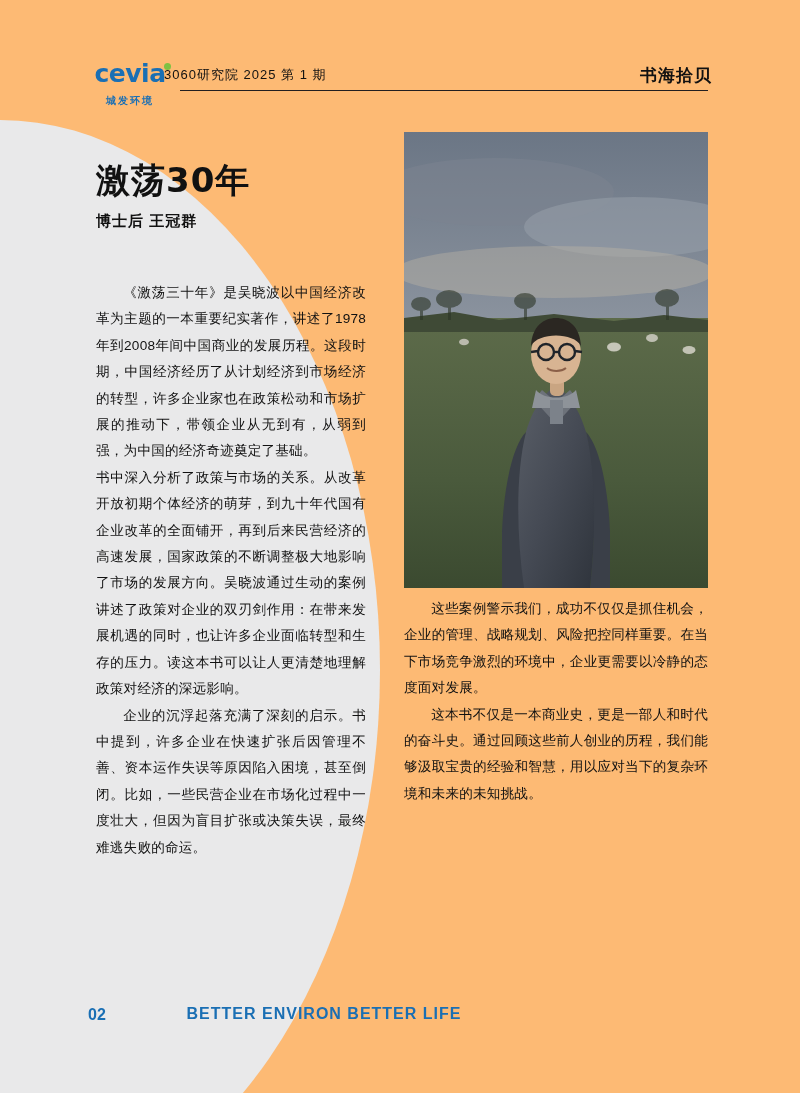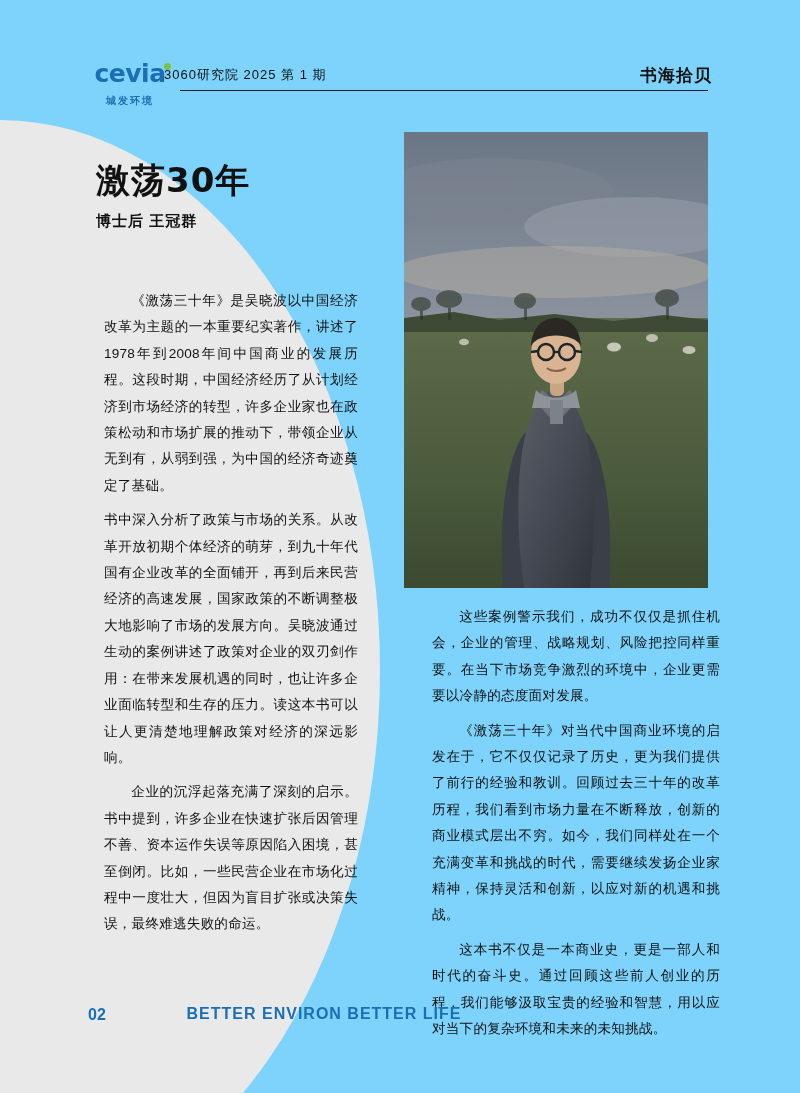--- a/index.html
+++ b/index.html
@@ -13,21 +13,21 @@
     font-family: "Liberation Sans", sans-serif;
     position: relative;
     overflow: hidden;
   }
 
   .page {
     position: absolute;
     inset: 0;
     width: 800px;
     height: 1093px;
-    background: #7dd3fc;
+    background: #fdba74;
     overflow: hidden;
   }
 
   
   .swoosh {
     position: absolute;
     left: -380px;
     top: 120px;
     width: 760px;
     height: 1100px;
@@ -147,31 +147,31 @@
     position: absolute;
     z-index: 5;
     font-size: 13.6px;
     line-height: 26.4px;
     color: #111;
     text-align: justify;
     text-justify: inter-ideograph;
     letter-spacing: 0.2px;
   }
   .col p {
-    margin: 8px;
+    margin: 0;
   }
   .indent { text-indent: 2em; }
 
   .col-left {
     left: 96px;
     top: 280px;
     width: 270px;
   }
   .col-right {
-    left: 424px;
+    left: 404px;
     top: 596px;
     width: 304px;
   }
 
   
   .footer-page {
     position: absolute;
     left: 88px;
     top: 1006px;
     font-size: 16px;
@@ -280,20 +280,19 @@
   </div>
 
   <div class="col col-left">
     <p class="indent">《激荡三十年》是吴晓波以中国经济改革为主题的一本重要纪实著作，讲述了1978年到2008年间中国商业的发展历程。这段时期，中国经济经历了从计划经济到市场经济的转型，许多企业家也在政策松动和市场扩展的推动下，带领企业从无到有，从弱到强，为中国的经济奇迹奠定了基础。</p>
     <p>书中深入分析了政策与市场的关系。从改革开放初期个体经济的萌芽，到九十年代国有企业改革的全面铺开，再到后来民营经济的高速发展，国家政策的不断调整极大地影响了市场的发展方向。吴晓波通过生动的案例讲述了政策对企业的双刃剑作用：在带来发展机遇的同时，也让许多企业面临转型和生存的压力。读这本书可以让人更清楚地理解政策对经济的深远影响。</p>
     <p class="indent">企业的沉浮起落充满了深刻的启示。书中提到，许多企业在快速扩张后因管理不善、资本运作失误等原因陷入困境，甚至倒闭。比如，一些民营企业在市场化过程中一度壮大，但因为盲目扩张或决策失误，最终难逃失败的命运。</p>
   </div>
 
   <div class="col col-right">
     <p class="indent">这些案例警示我们，成功不仅仅是抓住机会，企业的管理、战略规划、风险把控同样重要。在当下市场竞争激烈的环境中，企业更需要以冷静的态度面对发展。</p>
-    <p class="indent">《激荡三十年》对当代中国商业环境的启发在于，它不仅仅记录了历史，更为我们提供了前行的经验和教训。回顾过去三十年的改革历程，我们看到市场力量在不断释放，创新的商业模式层出不穷。如今，我们同样处在一个充满变革和挑战的时代，需要继续发扬企业家精神，保持灵活和创新，以应对新的机遇和挑战。</p>
     <p class="indent">这本书不仅是一本商业史，更是一部人和时代的奋斗史。通过回顾这些前人创业的历程，我们能够汲取宝贵的经验和智慧，用以应对当下的复杂环境和未来的未知挑战。</p>
   </div>
 
   <div class="footer-page">02</div>
   <div class="footer-slogan">BETTER ENVIRON BETTER LIFE</div>
 
 </div>
 
 </body></html>

